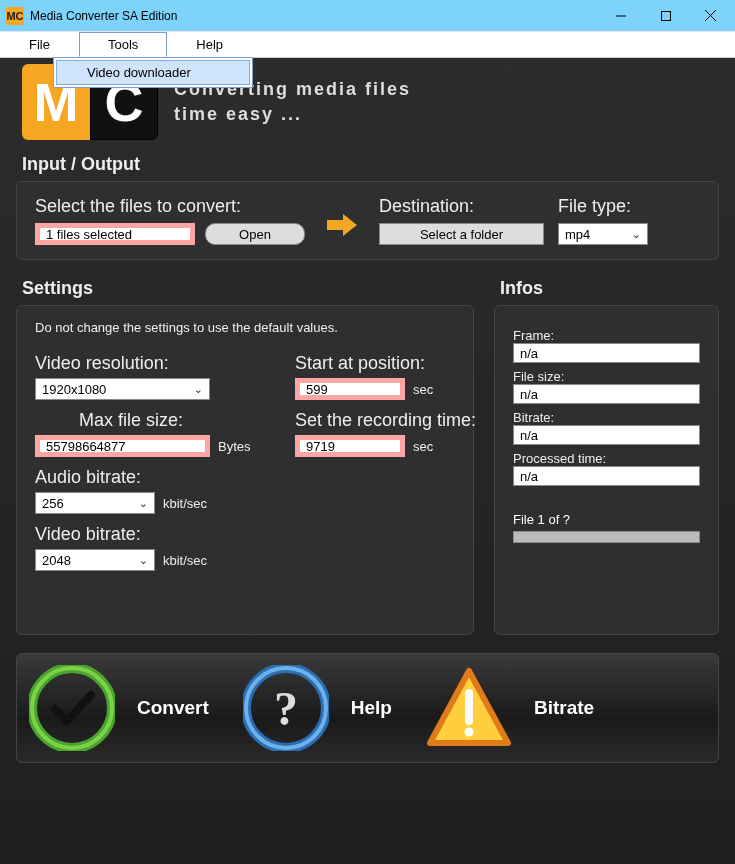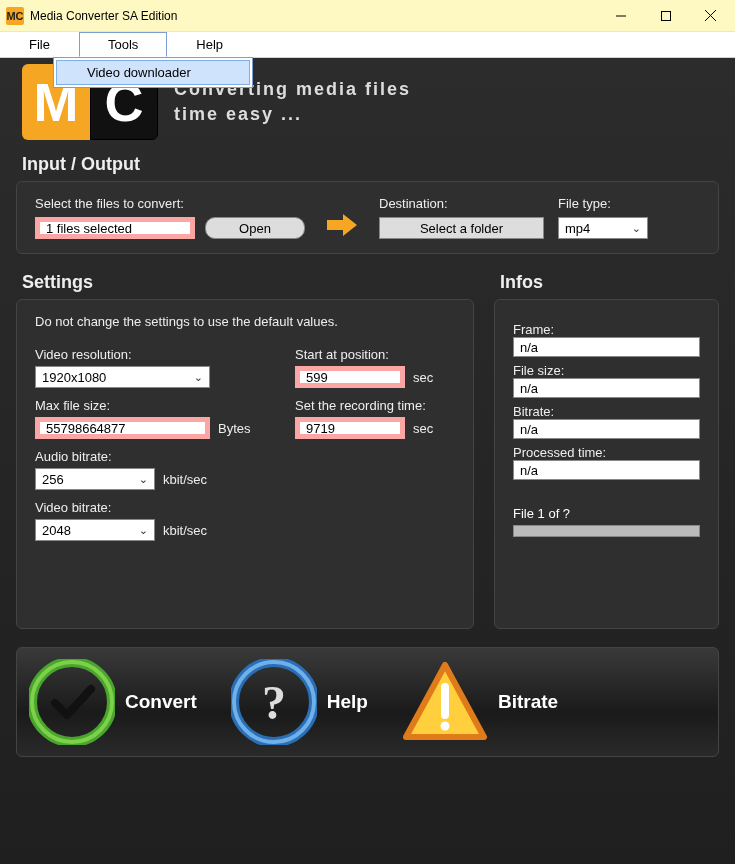--- a/index.html
+++ b/index.html
@@ -1,55 +1,55 @@
 <!DOCTYPE html>
 <html><head>
 <meta charset="utf-8">
 <style>
   * { box-sizing: border-box; margin: 0; padding: 0; }
   body { font-family: "Segoe UI", Tahoma, sans-serif; font-size: 13px; background: #fff; width: 735px; height: 864px; overflow: hidden; }
-  .titlebar { height: 32px; display: flex; align-items: center; padding: 0 2px; background: #fef9c3; border-bottom: 1px solid #e5e5e5; }
+  .titlebar { height: 32px; display: flex; align-items: center; padding: 0 2px; background: #7dd3fc; border-bottom: 1px solid #e5e5e5; }
   .title-icon { width:18px; height:18px; background:#f5a623; color:#222; font-weight:bold; font-size:11px; display:flex; align-items:center; justify-content:center; margin: 0 6px 0 4px; border-radius:2px;}
   .title-text { flex:1; font-size:12px; color:#000; }
   .win-btn { width:45px; height:30px; display:flex; align-items:center; justify-content:center; color:#000;}
   .menubar { height: 26px; display:flex; align-items:stretch; background:#fff; border-bottom:1px solid #d0d0d0; position:relative; }
   .menu-item { padding:0 28px; display:flex; align-items:center; cursor:pointer; border:1px solid transparent;}
   .menu-item.open { background:#fff; border:1px solid #7a9ecf; border-bottom:1px solid #fff; position:relative; z-index:2;}
   .dropdown { position:absolute; top:25px; left:53px; background:#fff; border:1px solid #7a9ecf; z-index:1; padding:2px; min-width:200px;}
   .dropdown-item { padding:4px 26px 4px 30px; background:#cfe4fc; border:1px solid #7fb1e8; }
   .app-body { background: linear-gradient(#2c2c2c, #1f1f1f); height: calc(864px - 32px - 26px); padding: 0 16px 0 16px; color:#fff; }
   .banner { display:flex; align-items:center; gap:16px; padding: 6px 0 6px 6px; }
   .logo-box { display:flex; }
   .logo-m { width:68px; height:76px; background:#f5a623; border-radius:6px 0 0 6px; display:flex; align-items:center; justify-content:center; font-size:54px; font-weight:900; color:#fff; }
   .logo-c { width:68px; height:76px; background:#111; border-radius:0 6px 6px 0; display:flex; align-items:center; justify-content:center; font-size:54px; font-weight:900; color:#fff; border:1px solid #000;}
   .tagline { color:#ddd; font-size:18px; font-weight:bold; letter-spacing:2px; line-height:1.4; }
   .section-title { font-size:18px; font-weight:bold; color:#eee; margin: 8px 0 6px 6px;}
   .panel { background:#2f2f2f; border:1px solid #444; border-radius:6px; padding:14px 18px; }
   .io-row { display:flex; align-items:flex-start; gap:14px; }
   .io-col { display:flex; flex-direction:column; gap:6px; }
-  .label { color:#eee; font-size:13px; white-space:nowrap; }
+  .label { color:#eee; font-size:18px; white-space:nowrap; }
   .text-field { background:#fff; color:#000; border:5px solid #fca5a5; height:22px; padding:1px 6px; font-family:inherit; font-size:13px; }
   .btn { background:#ddd; color:#000; border:1px solid #888; height:22px; display:flex; align-items:center; justify-content:center; cursor:pointer; font-family:inherit; font-size:13px;}
   .arrow { margin:16px 6px 0 6px; }
   .select { background:#fff; color:#000; border:1px solid #888; height:22px; padding:1px 6px; font-family:inherit; font-size:13px; display:flex; align-items:center; justify-content:space-between; gap:8px; cursor:pointer;}
   .chev { font-size:11px; color:#333; }
   .cols { display:flex; gap:20px; margin-top:10px;}
   .settings-panel { flex: 0 0 450px; }
   .infos-panel { flex: 1; }
   .settings-note { color:#eee; margin-bottom:18px; }
   .settings-grid { display:flex; gap:30px;}
   .scol { display:flex; flex-direction:column; gap:4px;}
   .srow { display:flex; align-items:center; gap:8px;}
   .unit { color:#eee; }
   .info-field { background:#fff; color:#000; border:1px solid #888; height:20px; padding:1px 6px; display:flex; align-items:center;}
   .info-label { color:#eee; margin-top:6px;}
   .progress { margin-top:26px;}
   .progress-bar { height:12px; background:#bbb; border:1px solid #888; margin-top:4px;}
   .footer { margin-top:18px; height:110px; background: linear-gradient(#3a3a3a, #1a1a1a 60%, #2a2a2a); border-radius:6px; display:flex; align-items:center; gap:34px; padding:0 12px; border:1px solid #444;}
-  .fbtn { display:flex; align-items:center; gap:10px; cursor:pointer; }
+  .fbtn { display:flex; align-items:center; gap:22px; cursor:pointer; }
   .flabel { color:#fff; font-size:19px; font-weight:bold;}
   svg { display:block; }
 </style>
 </head>
 <body>
 
 <div class="titlebar">
   <div class="title-icon">MC</div>
   <div class="title-text">Media Converter SA Edition</div>
   <div class="win-btn">
@@ -125,21 +125,21 @@
       <div class="section-title">Settings</div>
       <div class="panel settings-panel" style="height:330px;">
         <div class="settings-note">Do not change the settings to use the default values.</div>
         <div class="settings-grid">
           <div class="scol" style="width:230px;">
             <div class="label">Video resolution:</div>
             <div class="select" style="width:175px;">
               <span>1920x1080</span>
               <span class="chev">⌄</span>
             </div>
-            <div class="label" style="margin-top:6px;">Max file size:</div>
+            <div class="label" style="margin-top:6px;margin-left:44px;">Max file size:</div>
             <div class="srow">
               <input class="text-field" style="width: 175px;" value="55798664877">
               <span class="unit">Bytes</span>
             </div>
             <div class="label" style="margin-top:6px;">Audio bitrate:</div>
             <div class="srow">
               <div class="select" style="width:120px;">
                 <span>256</span>
                 <span class="chev">⌄</span>
               </div>

